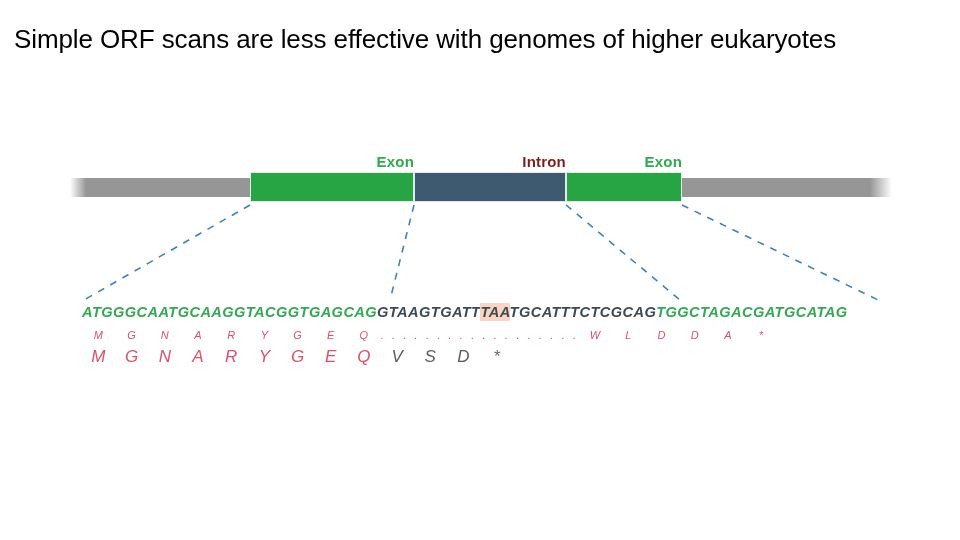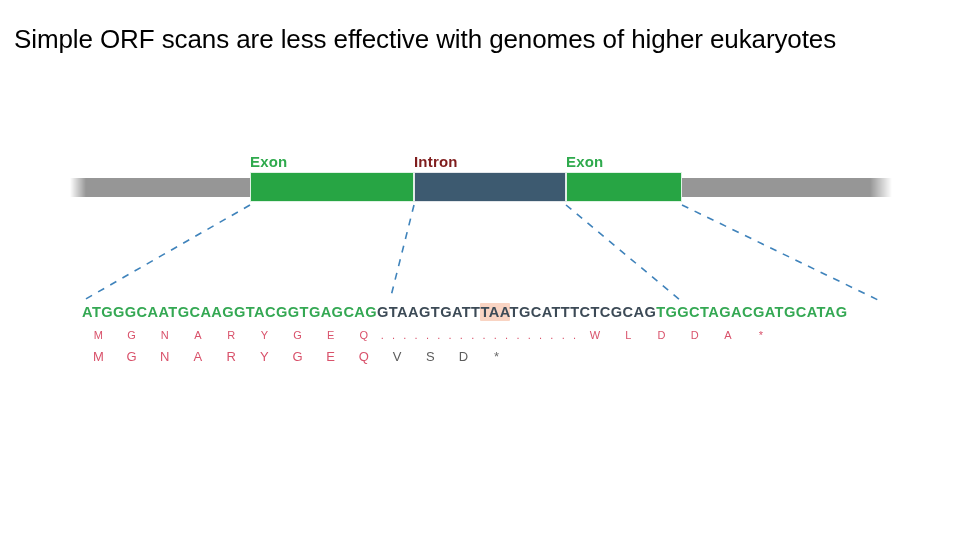--- a/index.html
+++ b/index.html
@@ -70,21 +70,21 @@
 
   #exon-1   { left: 250px; width: 164px; }
   #intron-1 { left: 414px; width: 152px; }
   #exon-2   { left: 566px; width: 116px; }
 
   .feature-label {
     position: absolute;
     top: 153px;
     font-size: 15px;
     font-weight: bold;
-    text-align: left;
+    text-align: right;
     line-height: 18px;
     letter-spacing: 0.2px;
   }
   .feature-label.exon-label   { color: #2faa4d; }
   .feature-label.intron-label { color: #7f1d1d; }
   #label-exon-1   { left: 250px; width: 164px; }
   #label-intron-1 { left: 414px; width: 152px; }
   #label-exon-2   { left: 566px; width: 116px; }
 
   
@@ -103,20 +103,21 @@
     left: 0;
     top: 302px;
     width: 960px;
   }
 
   .seq-row {
     position: absolute;
     left: 82px;
     white-space: nowrap;
     font-family: "Liberation Sans", sans-serif;
+    font-style: italic;
   }
 
   #dna-row {
     top: 0;
     font-size: 14.6px;
     font-weight: bold;
     letter-spacing: 0.42px;
     line-height: 20px;
   }
   .dna-exon   { color: #34a853; }
@@ -130,21 +131,21 @@
 
   #protein-row-1 {
     top: 23px;
     font-size: 11px;
     line-height: 20px;
     color: #d9526b;
     letter-spacing: 0.4px;
   }
   #protein-row-2 {
     top: 45px;
-    font-size: 13px;
+    font-size: 17px;
     line-height: 20px;
     color: #d9526b;
     letter-spacing: 0.4px;
   }
   .aa {
     display: inline-block;
     width: 33.2px;
     text-align: center;
   }
   .aa.dim   { color: #5c5c5c; }

